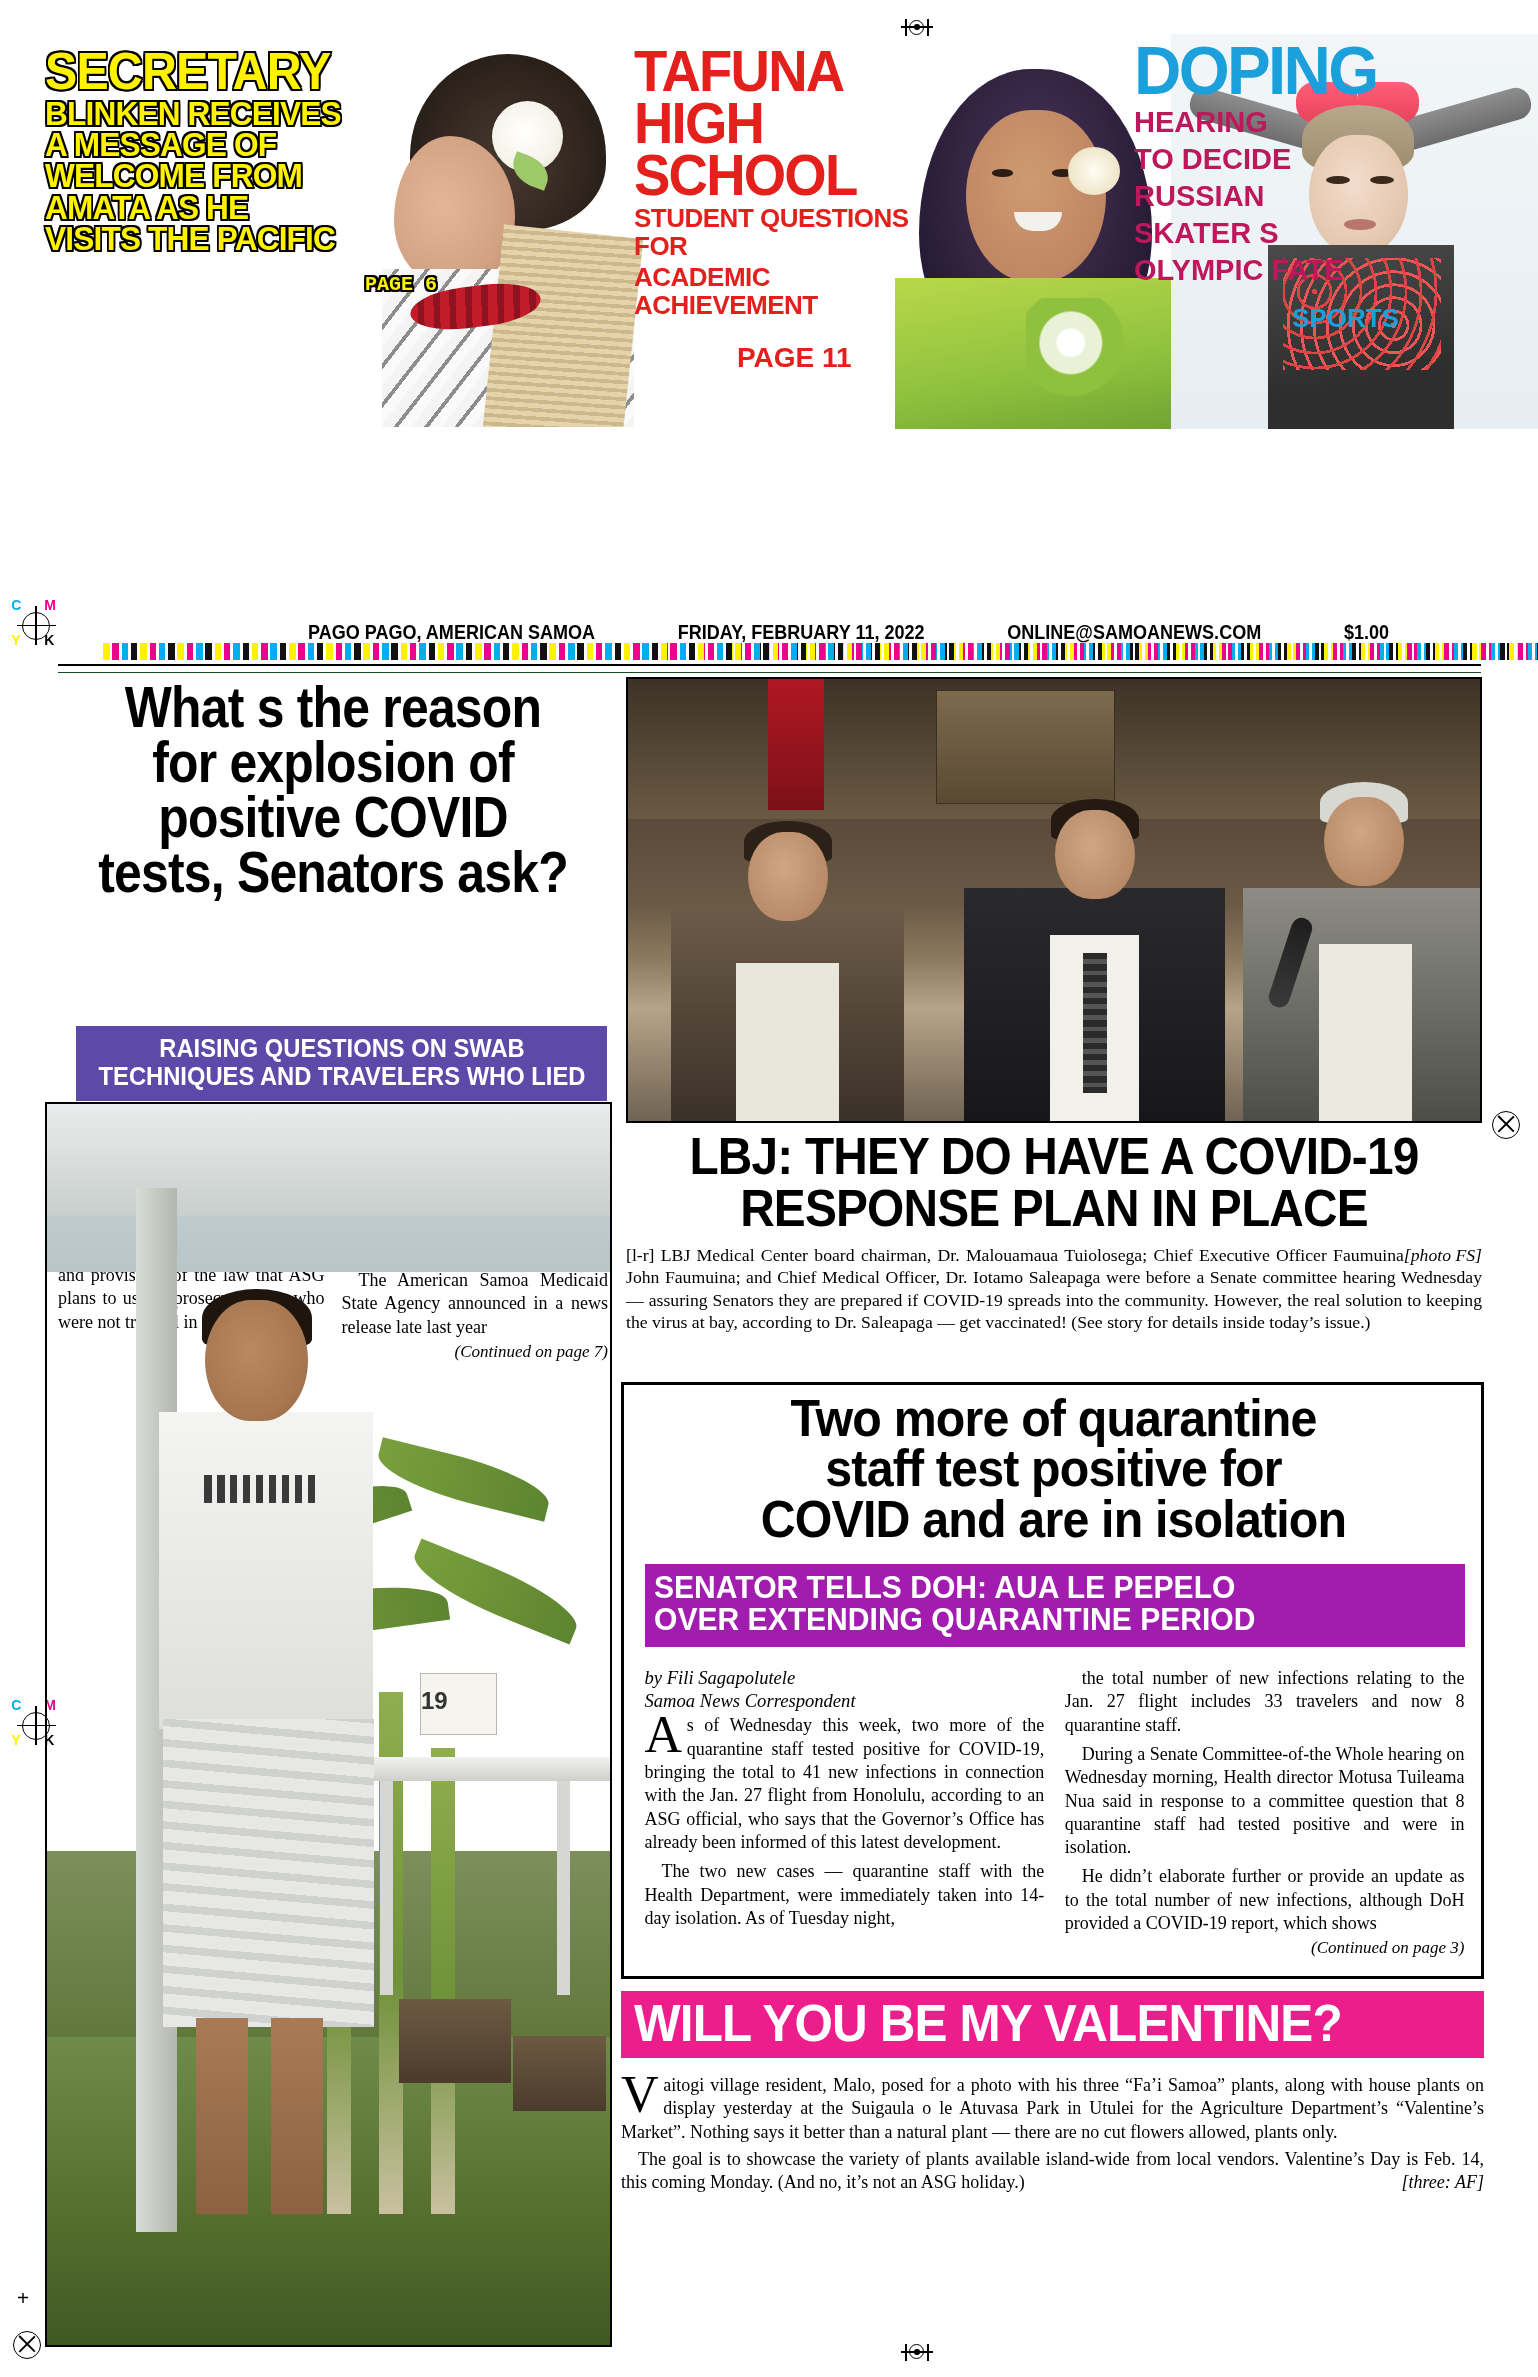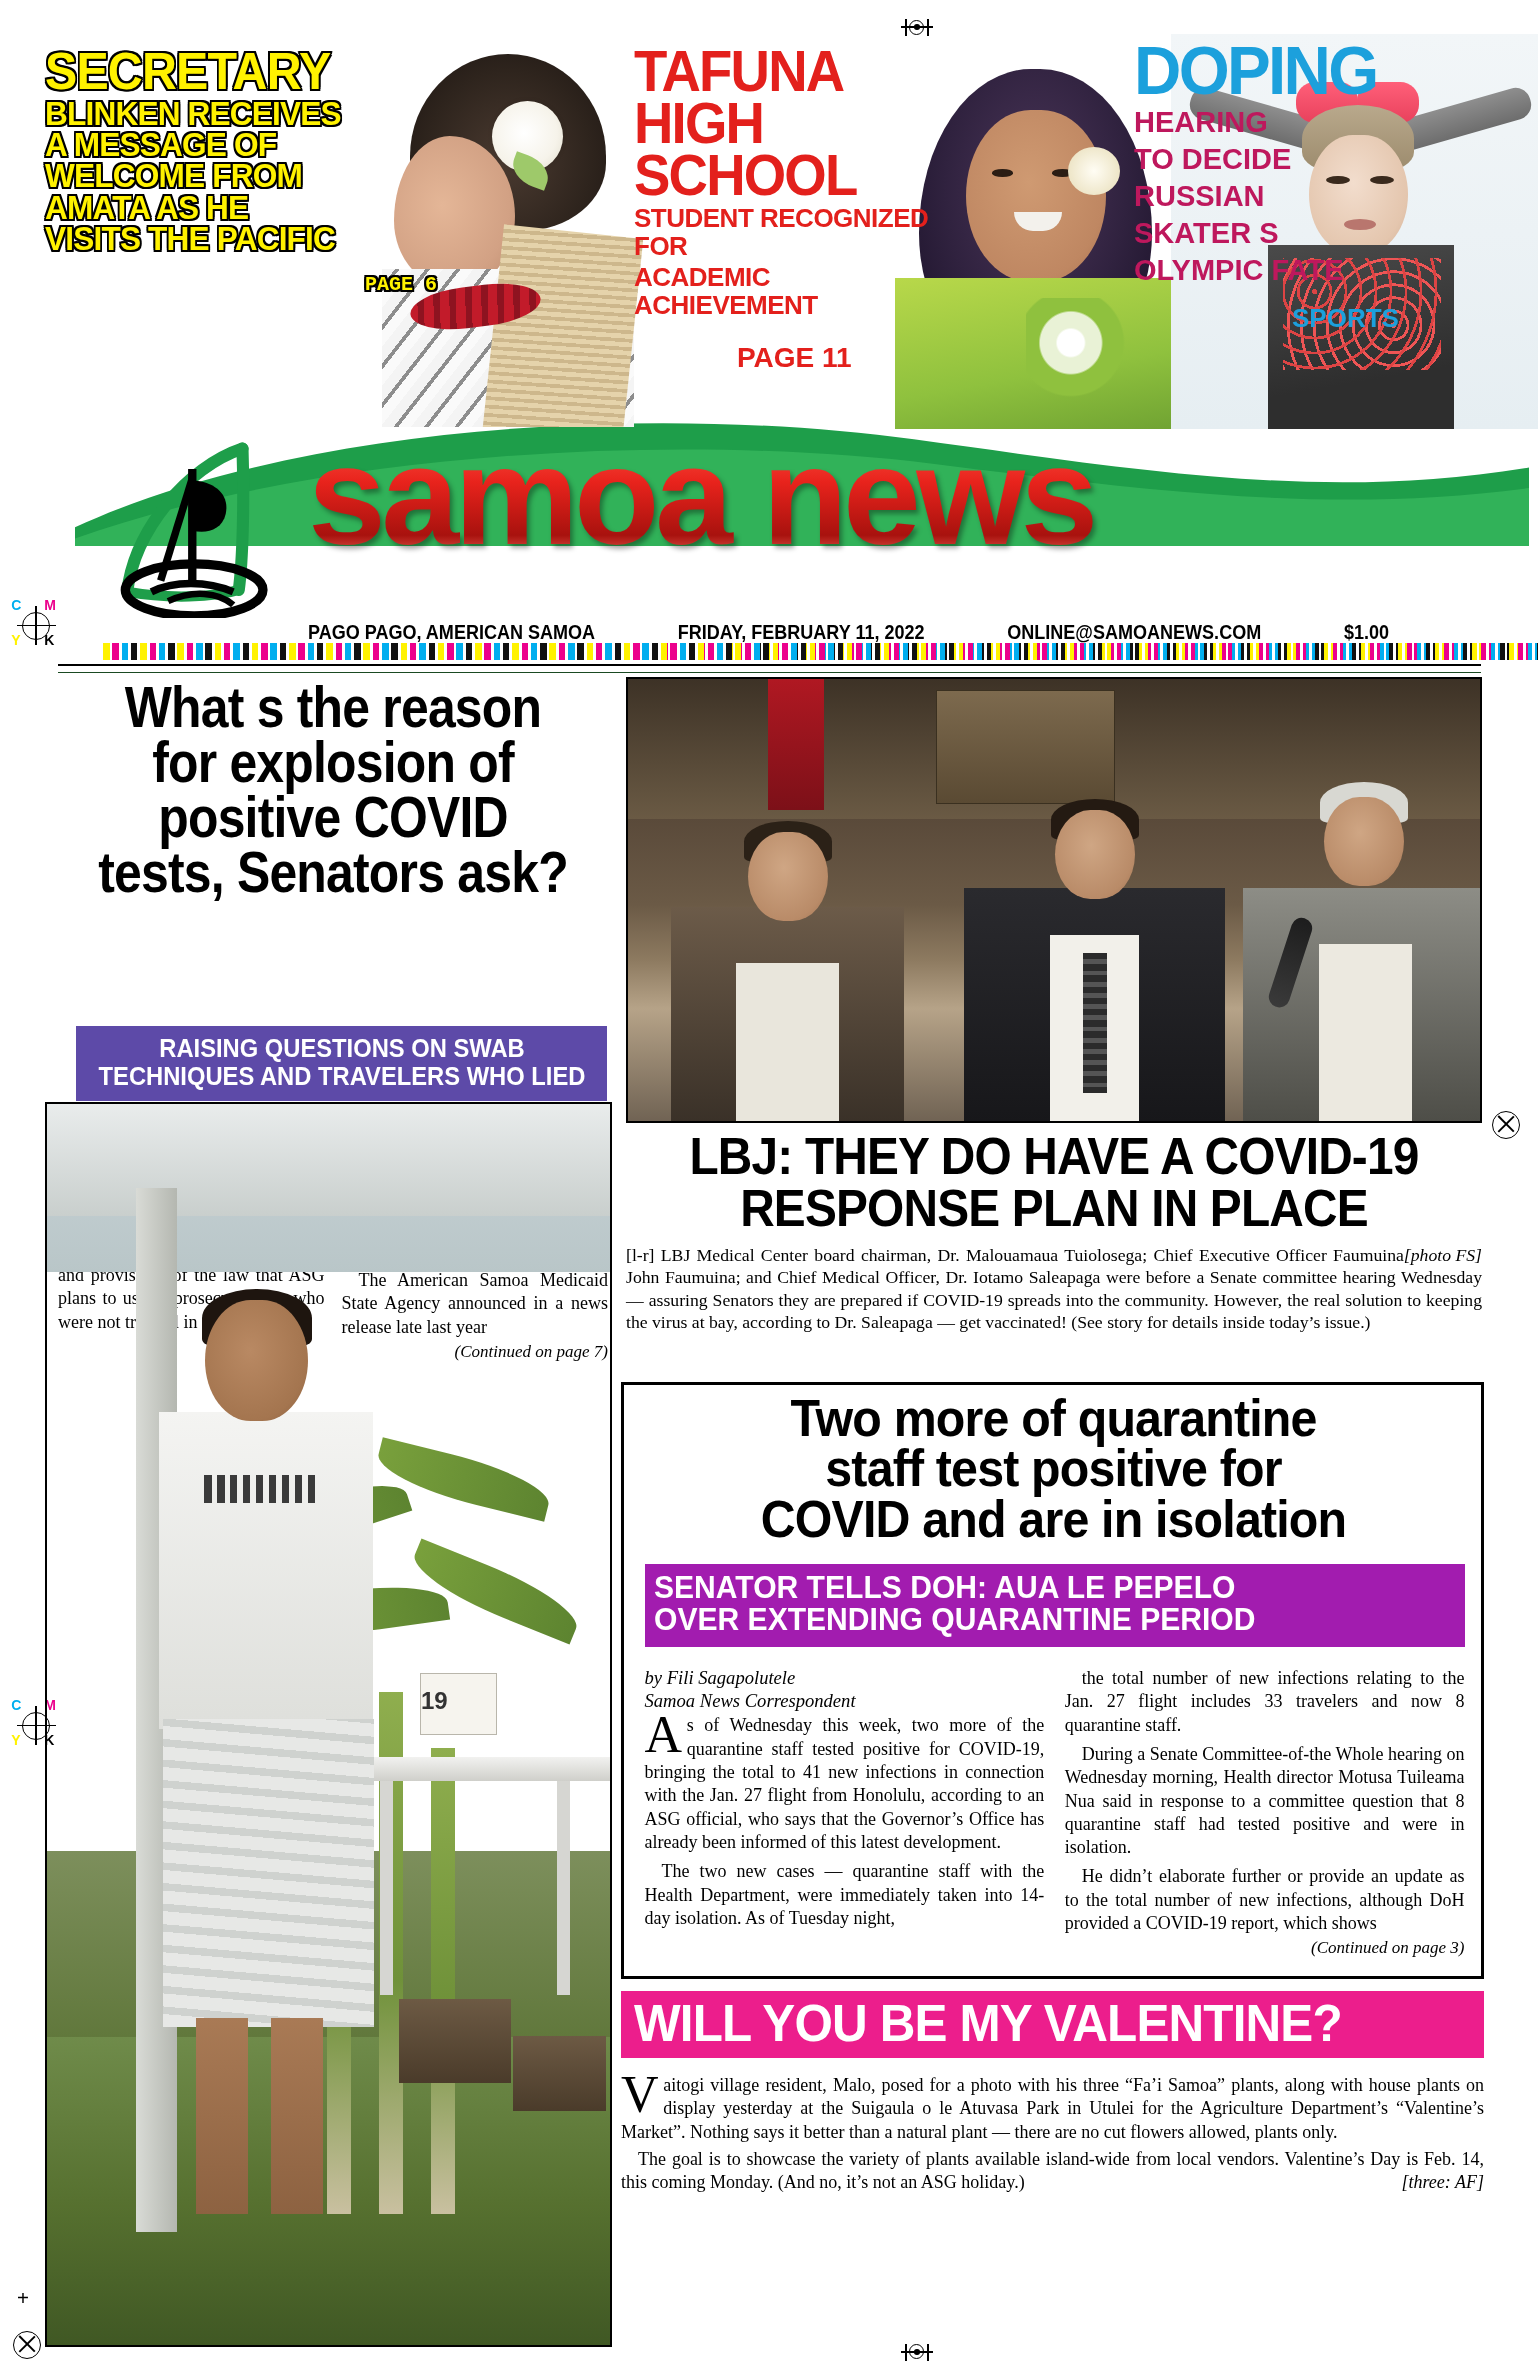--- a/index.html
+++ b/index.html
@@ -344,21 +344,21 @@
       <div class="tl-line tl-sub">WELCOME FROM</div>
       <div class="tl-line tl-sub">AMATA AS HE</div>
       <div class="tl-line tl-sub">VISITS THE PACIFIC</div>
       <div class="tl-page">PAGE 6</div>
     </div>
 
     <div class="teaser-mid-text">
       <div class="tm-big">TAFUNA</div>
       <div class="tm-big">HIGH</div>
       <div class="tm-big">SCHOOL</div>
-      <div class="tm-sub">STUDENT RECOGNIZED FOR</div>
+      <div class="tm-sub">STUDENT QUESTIONS FOR</div>
       <div class="tm-sub">ACADEMIC ACHIEVEMENT</div>
       <div class="tm-page">PAGE 11</div>
     </div>
 
     <div class="teaser-right-text">
       <div class="tr-big">DOPING</div>
       <div class="tr-sub">HEARING</div>
       <div class="tr-sub">TO DECIDE</div>
       <div class="tr-sub">RUSSIAN</div>
       <div class="tr-sub">SKATER S</div>
@@ -368,47 +368,20 @@
   </div>
 
   <div class="regmark" style="left:901px;top:11.2px;">
     <div class="h"></div>
       <div class="v1"></div>
       <div class="v2"></div>
     <div class="ring"></div>
       <div class="dot"></div>
   </div>
 
-  <div id="masthead">
-
-    <div id="swoosh">
-      <svg width="1454" height="131" viewBox="0 0 1560 140" preserveAspectRatio="none">
-        <path d="M0,120 C240,10 620,-12 900,26 C1150,60 1340,92 1560,56 L1560,140 L0,140 Z" fill="#1E9E4A"></path>
-        <path d="M0,132 C260,40 640,18 920,52 C1160,82 1350,106 1560,78 L1560,140 L0,140 Z" fill="#35B55C" opacity="0.85"></path>
-      </svg>
-    </div>
-
-    <div id="logo">
-      <svg width="186" height="177" viewBox="0 0 200 190">
-        <path d="M150,8 C90,28 34,96 26,162" stroke="#1E9E4A" stroke-width="13" fill="none" stroke-linecap="round"></path>
-        <path d="M150,8 C152,70 150,130 146,160" stroke="#1E9E4A" stroke-width="13" fill="none" stroke-linecap="round"></path>
-        <path d="M26,162 C70,170 120,168 146,160" stroke="#1E9E4A" stroke-width="11" fill="none" stroke-linecap="round"></path>
-        <path d="M96,30 L96,150" stroke="#000" stroke-width="9"></path>
-        <path d="M96,40 L62,150" stroke="#000" stroke-width="8"></path>
-        <path d="M96,42 C122,44 136,58 132,78 C128,96 110,100 96,96 Z" fill="#000"></path>
-        <ellipse cx="98" cy="160" rx="74" ry="28" fill="none" stroke="#000" stroke-width="10"></ellipse>
-        <path d="M52,162 C76,150 112,150 140,162" stroke="#000" stroke-width="8" fill="none"></path>
-        <path d="M70,172 C96,160 124,162 140,176" stroke="#000" stroke-width="7" fill="none"></path>
-      </svg>
-    </div>
-
-    <div id="wordmark">
-      <div class="wm-text">samoa news</div>
-    </div>
-  </div>
 
   <div id="dateline">
     <div class="dl-row">
       <span>PAGO PAGO, AMERICAN SAMOA</span>
       <span>FRIDAY, FEBRUARY 11, 2022</span>
       <span>ONLINE@SAMOANEWS.COM</span>
       <span>$1.00</span>
     </div>
   </div>
   <div id="colorbar"></div>

